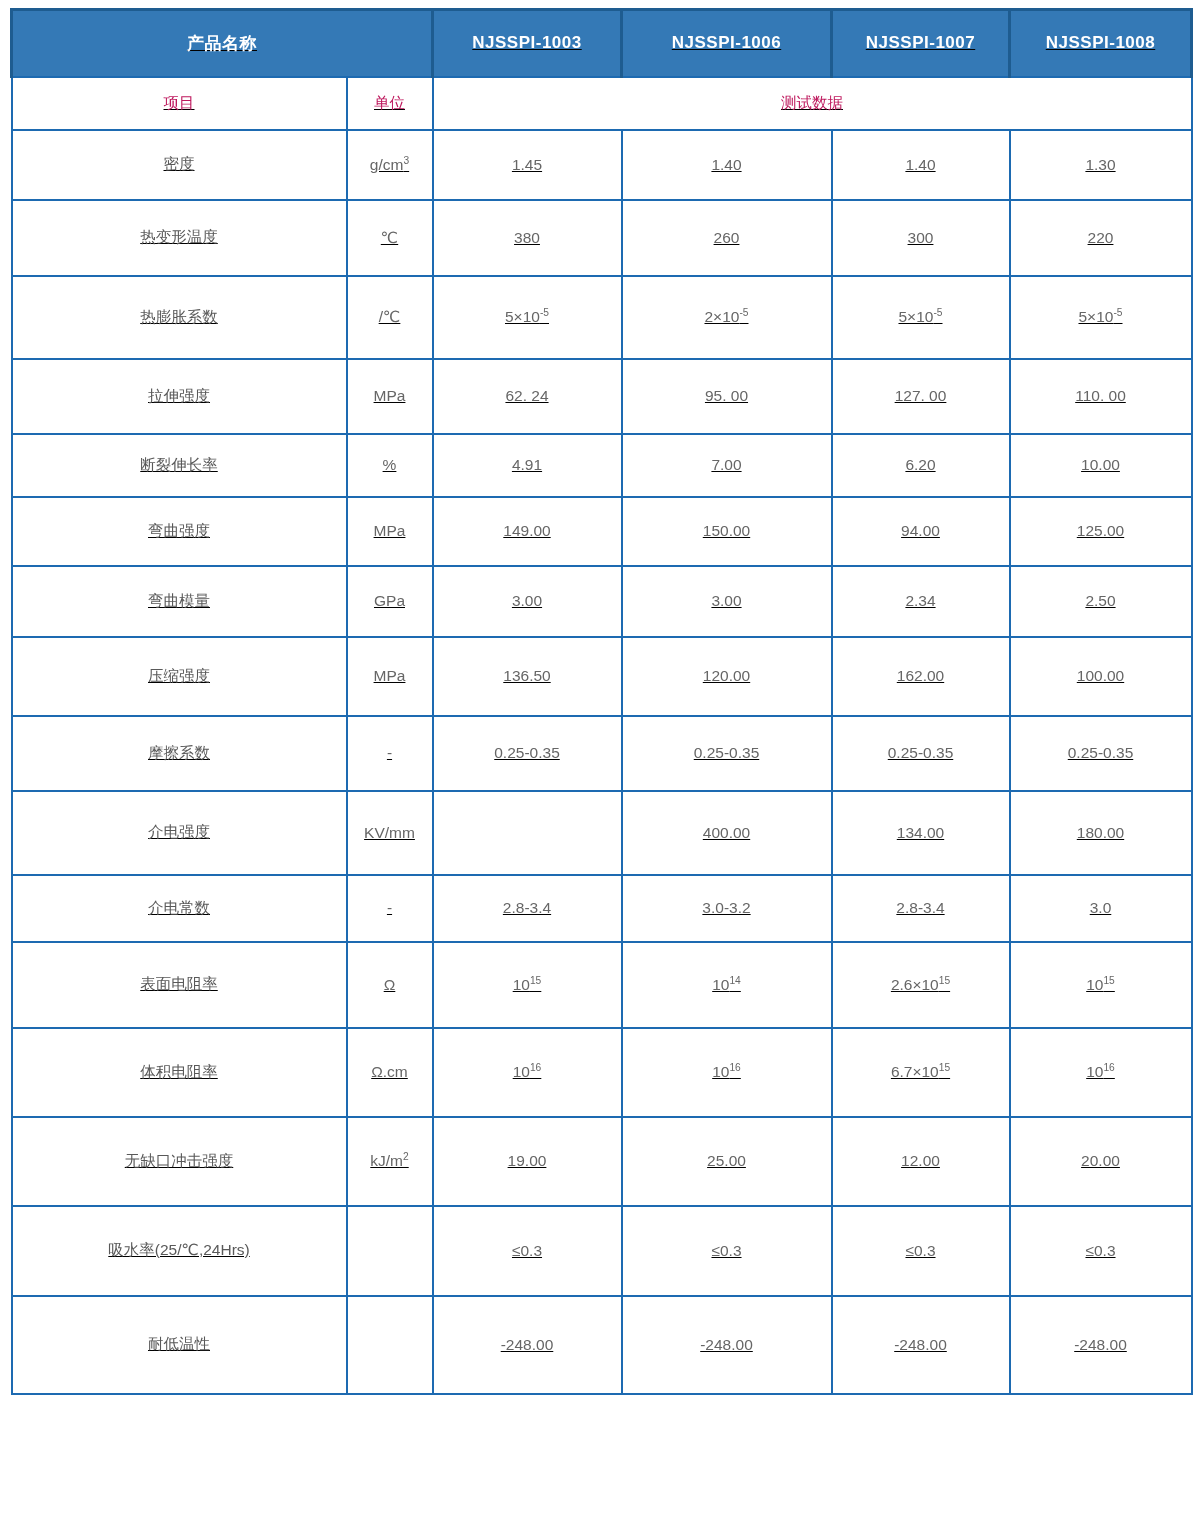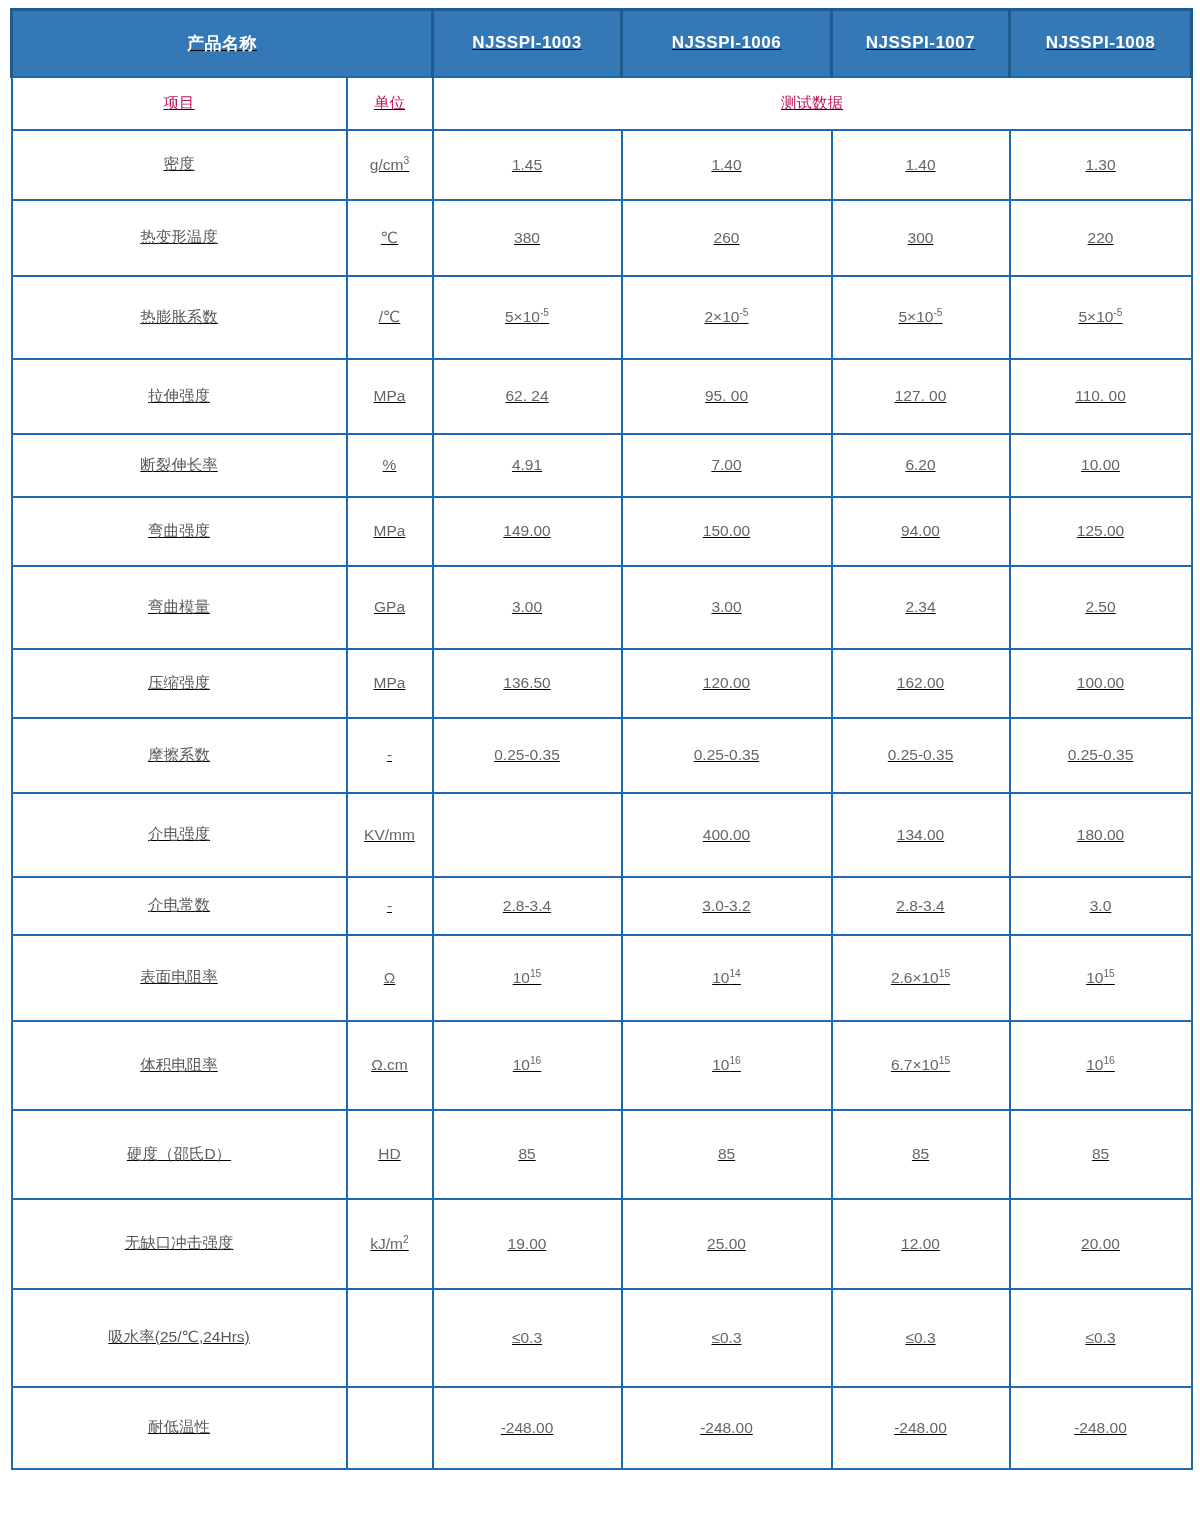--- a/index.html
+++ b/index.html
@@ -69,25 +69,25 @@
     line-height: 0;
   }
 
   
   tbody tr:nth-child(1)  { height: 70px; }
   tbody tr:nth-child(2)  { height: 76px; }
   tbody tr:nth-child(3)  { height: 83px; }
   tbody tr:nth-child(4)  { height: 75px; }
   tbody tr:nth-child(5)  { height: 63px; }
   tbody tr:nth-child(6)  { height: 69px; }
-  tbody tr:nth-child(7)  { height: 83px; margin-left: 20px; }
-  tbody tr:nth-child(8)  { height: 69px; }
+  tbody tr:nth-child(7)  { height: 71px; margin-left: 20px; }
+  tbody tr:nth-child(8)  { height: 79px; }
   tbody tr:nth-child(9)  { height: 75px; }
   tbody tr:nth-child(10) { height: 84px; }
-  tbody tr:nth-child(11) { height: 58px; }
+  tbody tr:nth-child(11) { height: 67px; }
   tbody tr:nth-child(12) { height: 86px; }
   tbody tr:nth-child(13) { height: 89px; border-radius: 23px; }
   tbody tr:nth-child(14) { height: 89px; }
   tbody tr:nth-child(15) { height: 90px; }
   tbody tr:nth-child(16) { height: 98px; }
   tbody tr:nth-child(17) { height: 82px; margin-left: 21px; }
 </style>
 </head>
 <body>
 
@@ -216,28 +216,20 @@
         </tr>
         <tr>
           <td class="item-cell">体积电阻率</td>
           <td class="unit-cell">Ω.cm</td>
           <td class="value-cell">10<sup>16</sup></td>
           <td class="value-cell">10<sup>16</sup></td>
           <td class="value-cell">6.7×10<sup>15</sup></td>
           <td class="value-cell">10<sup>16</sup></td>
         </tr>
         <tr>
-          <td class="item-cell">硬度（邵氏D）</td>
-          <td class="unit-cell">HD</td>
-          <td class="value-cell">85</td>
-          <td class="value-cell">85</td>
-          <td class="value-cell">85</td>
-          <td class="value-cell">85</td>
-        </tr>
-        <tr>
           <td class="item-cell">无缺口冲击强度</td>
           <td class="unit-cell">kJ/m<sup>2</sup></td>
           <td class="value-cell">19.00</td>
           <td class="value-cell">25.00</td>
           <td class="value-cell">12.00</td>
           <td class="value-cell">20.00</td>
         </tr>
         <tr>
           <td class="item-cell">吸水率(25/℃,24Hrs)</td>
           <td class="unit-cell"></td>

